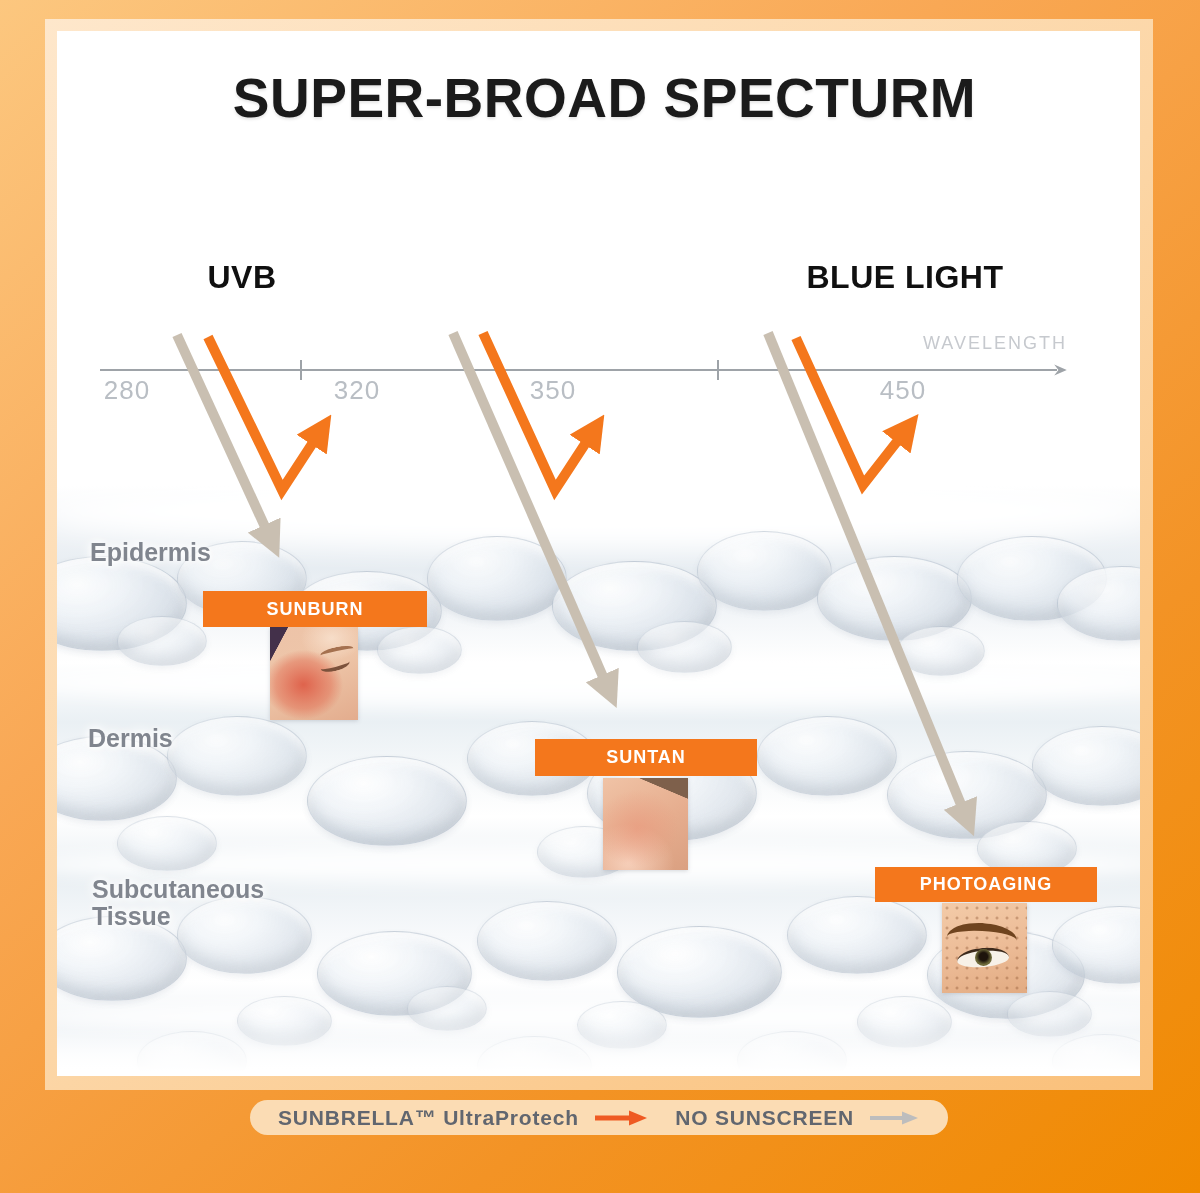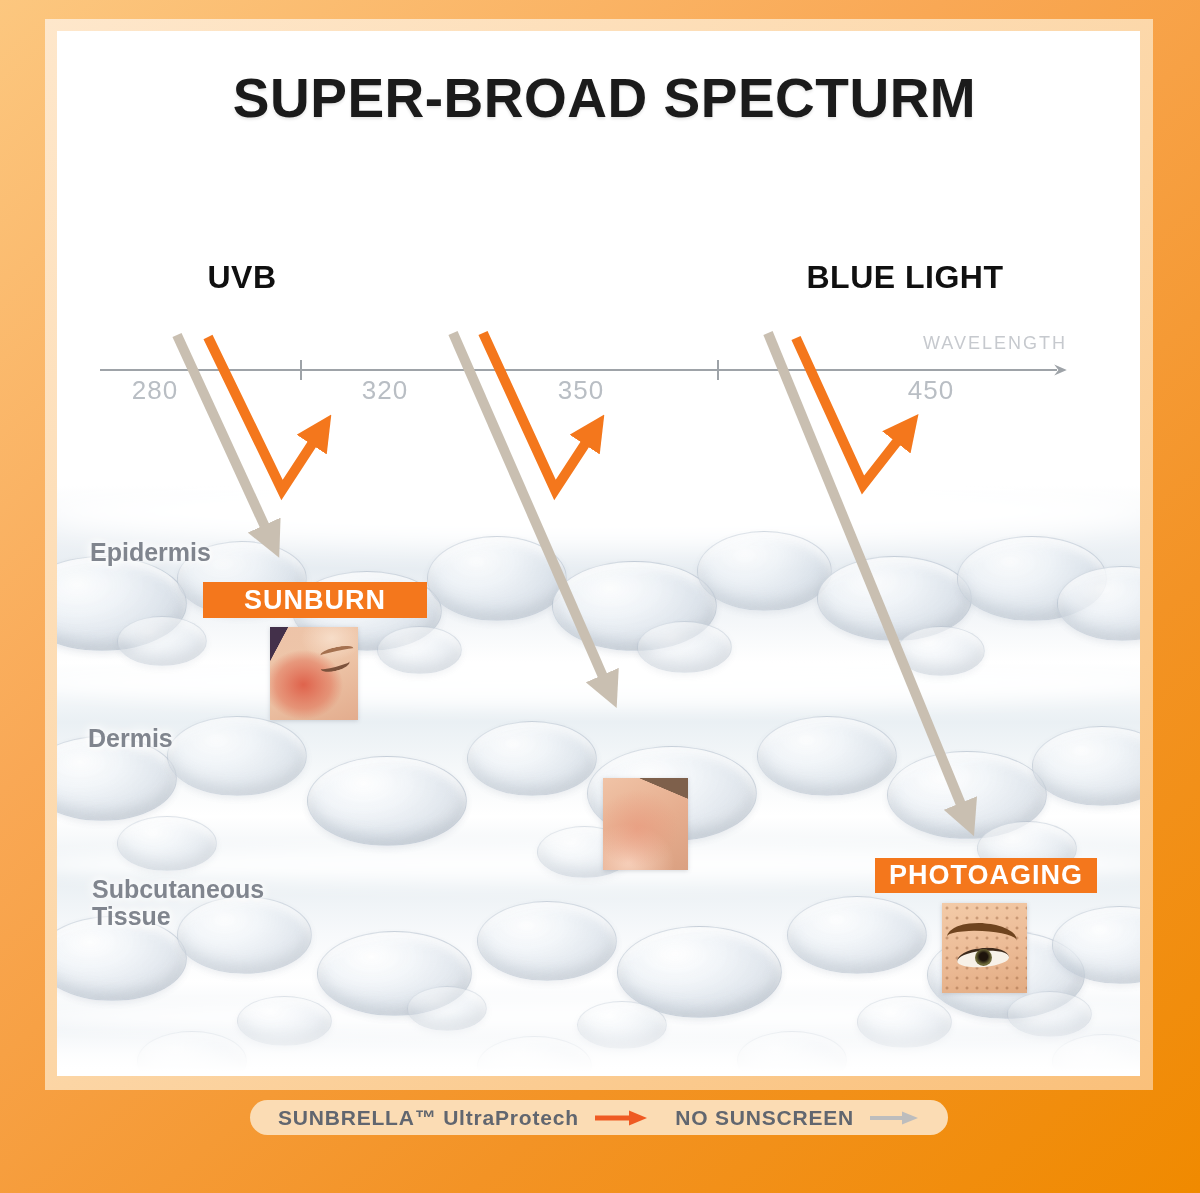--- a/index.html
+++ b/index.html
@@ -22,21 +22,21 @@
     font-weight:800;font-size:55px;line-height:1.14;letter-spacing:.5px;color:#1b1b1b;
     text-shadow:0 2px 3px rgba(0,0,0,.10);z-index:6;padding-left:12px;}
   
   .spec-label{position:absolute;top:228px;transform:translateX(-50%);
     font-weight:800;font-size:32px;color:#101010;letter-spacing:.5px;z-index:6;white-space:nowrap;}
   .spec-uvb{left:144px;margin-left:41px;}
   .spec-uva{left:445px;}
   .spec-blue{left:848px;}
   
   .axis-num{position:absolute;transform:translateX(-50%);top:344px;
-    font-size:26px;color:#B9BEC4;z-index:2;letter-spacing:1px;margin-left:28px;}
+    font-size:26px;color:#B9BEC4;z-index:2;letter-spacing:1px;}
   .n280{left:70px;} .n320{left:300px;} .n350{left:496px;} .n450{left:846px;text-align:center;}
   .axis-name{position:absolute;right:73px;top:302px;font-size:18px;color:#C6C9CE;
     letter-spacing:2px;z-index:2;font-weight:500;}
   
   .skin{position:absolute;left:0;top:455px;width:1083px;height:590px;z-index:1;
     background:linear-gradient(180deg,#ffffff 0%,#f2f5f8 6%,#e7edf2 14%,#f6f8fa 24%,
       #ffffff 30%,#eaf0f4 40%,#f8fafb 50%,#ffffff 56%,#e9eff3 66%,#f7f9fb 76%,
       #ffffff 84%,#eef2f6 92%,#ffffff 100%);}
   .skin::before{content:"";position:absolute;left:-20px;right:-20px;top:-8px;height:70px;
     background:#fff;border-radius:50%;filter:blur(14px);}
@@ -60,21 +60,21 @@
   .rays{position:absolute;left:0;top:0;width:1083px;height:1045px;z-index:3;}
   .ax{stroke:#9EA3A8;stroke-width:2;fill:none;}
   .mk-ax{fill:#9EA3A8;}
   .ray-beige{stroke:var(--ray-beige,#C9BFB1);stroke-width:10;fill:none;}
   .mk-beige{fill:var(--ray-beige,#C9BFB1);}
   .ray-orange{stroke:var(--accent-orange,#F4771C);stroke-width:10;fill:none;}
   .mk-orange{fill:var(--accent-orange,#F4771C);}
   
   .tag{position:absolute;background:var(--accent-orange,#F4771C);color:#fff;z-index:5;
     display:flex;align-items:center;justify-content:center;
-    font-size:27px;font-weight:600;letter-spacing:1px;white-space:nowrap;}
+    font-size:18px;font-weight:600;letter-spacing:1px;white-space:nowrap;margin-top:9px;}
   .tag-sunburn{left:146px;top:551px;width:224px;height:36px;}
   .tag-suntan{left:478px;top:699px;width:222px;height:37px;}
   .tag-photoaging{left:818px;top:827px;width:222px;height:35px;}
   
   .photo{position:absolute;overflow:hidden;z-index:4;box-shadow:0 1px 4px rgba(90,100,115,.25);}
   .photo-sunburn{left:213px;top:596px;width:88px;height:93px;
     background:
       radial-gradient(60% 50% at 38% 62%,rgba(221,86,64,.88) 0%,rgba(226,115,88,.55) 52%,rgba(230,150,120,0) 75%),
       linear-gradient(118deg,#43304a 0%,#43304a 13%,rgba(67,48,74,0) 13.5%),
       radial-gradient(50% 35% at 70% 12%,rgba(248,224,204,.9),rgba(248,224,204,0) 70%),
@@ -207,20 +207,21 @@
     </svg>
 
     <div class="layer-label lab-epidermis">Epidermis</div>
     <div class="layer-label lab-dermis">Dermis</div>
     <div class="layer-label lab-subq">
       <div>Subcutaneous</div>
       <div>Tissue</div>
     </div>
 
     <div class="tag tag-sunburn">SUNBURN</div>
+    <div class="tag tag-suntan">SUNTAN</div>
     <div class="tag tag-photoaging">PHOTOAGING</div>
 
     <div class="photo photo-sunburn">
       <div class="ps-brow"></div>
       <div class="ps-eye"></div>
     </div>
     <div class="photo photo-suntan"></div>
     <div class="photo photo-eye">
       <div class="pe-brow"></div>
       <div class="pe-eye"></div>

